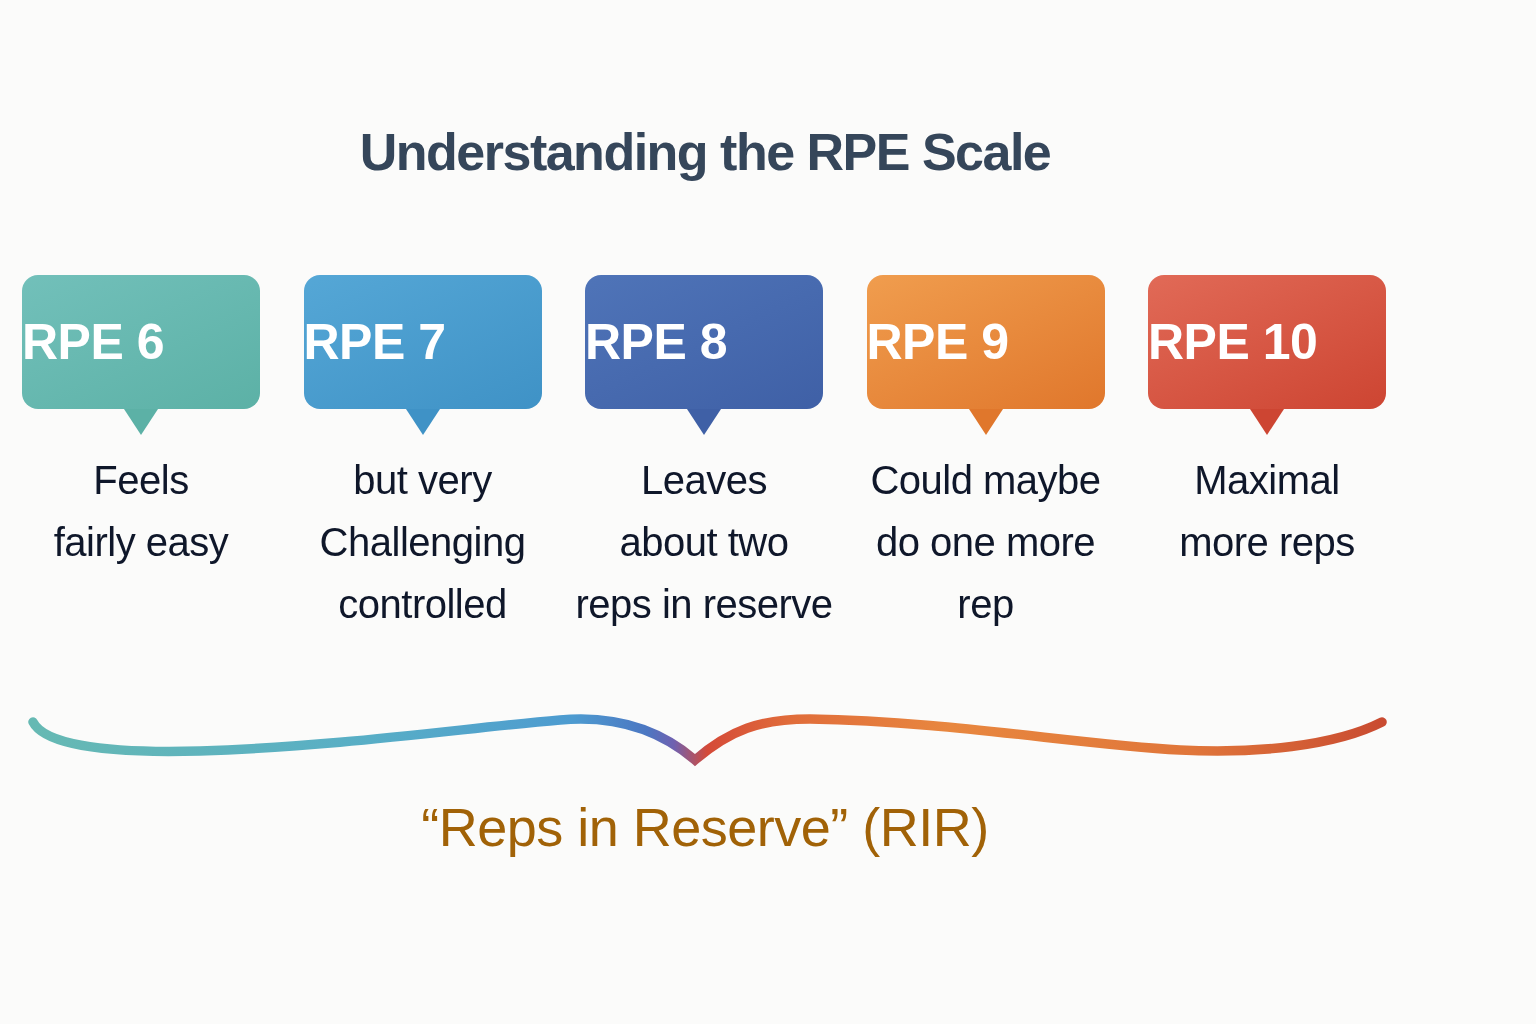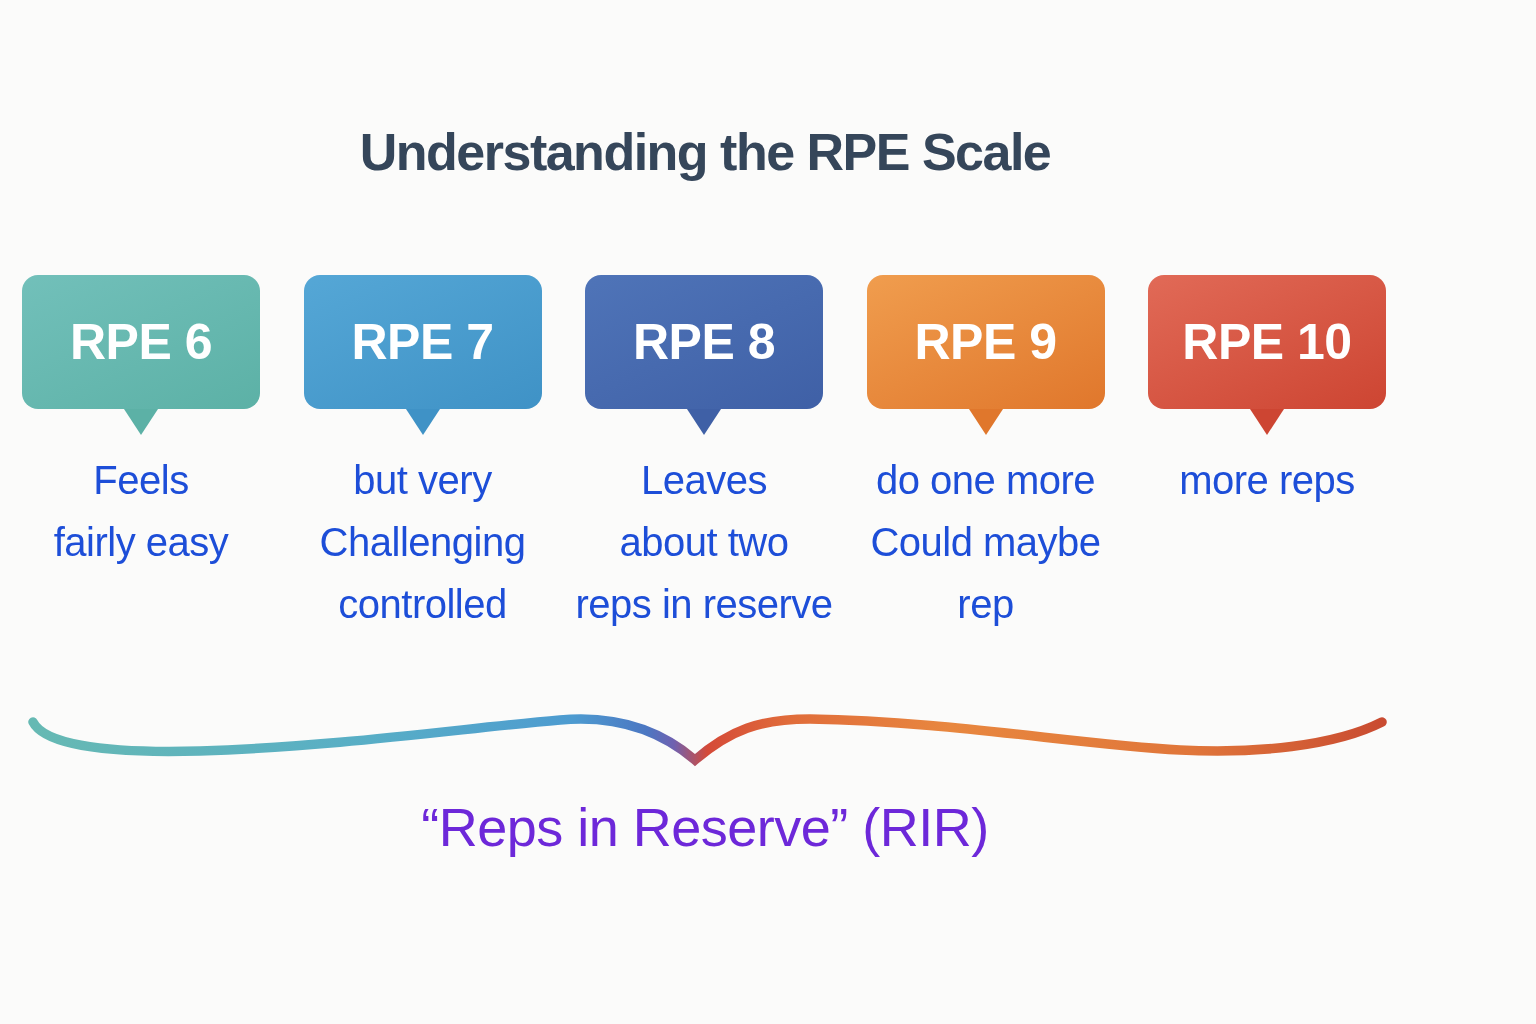--- a/index.html
+++ b/index.html
@@ -35,57 +35,57 @@
     flex-direction: column;
     align-items: center;
   }
   .badge {
     width: 238px;
     height: 134px;
     border-radius: 16px;
     background: linear-gradient(155deg, var(--c1), var(--c2));
     display: flex;
     align-items: center;
-    justify-content: center;
+    justify-content: flex-start;
   }
   .badge-label {
     color: #ffffff;
     font-size: 50px;
     font-weight: 700;
     letter-spacing: -0.5px;
   }
   .tail {
     width: 0; height: 0;
     border-left: 17px solid transparent;
     border-right: 17px solid transparent;
     border-top: 26px solid var(--c2);
   }
   .desc {
     margin-top: 14px;
     text-align: center;
     font-size: 40px;
     font-weight: 400;
     line-height: 62px;
-    color: #1d4ed8;
+    color: #0f172a;
     letter-spacing: -0.5px;
   }
 
   .brace-svg {
     position: absolute;
     top: 698px; left: 15px;
   }
 
   .caption {
     position: absolute;
     top: 796px; left: 0;
     width: 1410px;
     text-align: center;
     font-size: 54px;
     font-weight: 400;
-    color: #6d28d9;
+    color: #a16207;
     letter-spacing: -0.5px;
   }
 </style>
 </head>
 <body style="background: rgb(251, 251, 250);">
 
 <div class="page">
 
   <h1 class="title">Understanding the RPE Scale</h1>
 
@@ -125,32 +125,33 @@
         <div>reps in reserve</div>
       </div>
     </div>
 
     <div class="column">
       <div class="badge" style="--c1: #f09d4e; --c2: #e0772c;">
         <span class="badge-label">RPE 9</span>
       </div>
       <div class="tail" style="--c2: #e0772c;"></div>
       <div class="desc">
+        <div>Could maybe</div>
         <div>do one more</div>
-        <div>Could maybe</div>
         <div>rep</div>
       </div>
     </div>
 
     <div class="column">
       <div class="badge" style="--c1: #e16a57; --c2: #cd4532;">
         <span class="badge-label">RPE 10</span>
       </div>
       <div class="tail" style="--c2: #cd4532;"></div>
       <div class="desc">
+        <div>Maximal</div>
         <div>more reps</div>
       </div>
     </div>
 
   </div>
 
   <svg class="brace-svg" width="1385" height="80" viewBox="0 0 1385 80">
     <defs>
       <linearGradient id="braceGrad" gradientUnits="userSpaceOnUse" x1="18" y1="0" x2="1367" y2="0">
         <stop offset="0" stop-color="#66b9b3"></stop>

